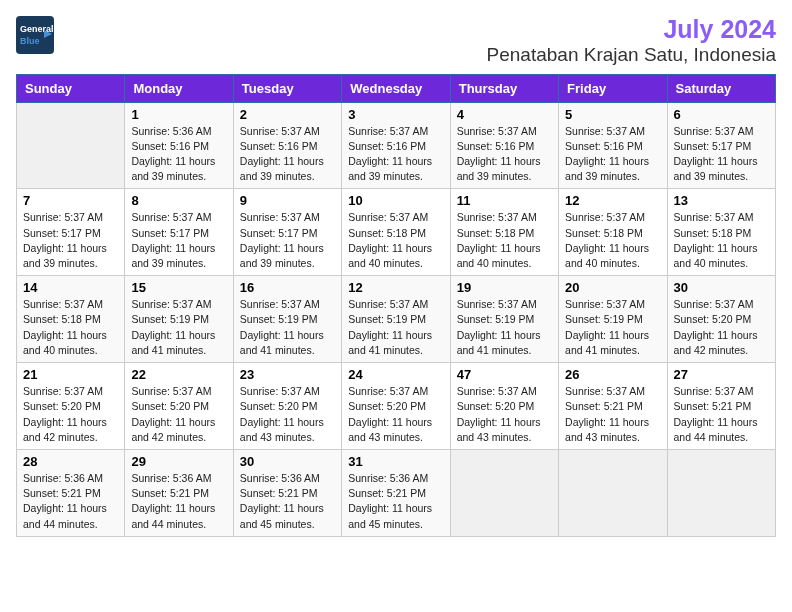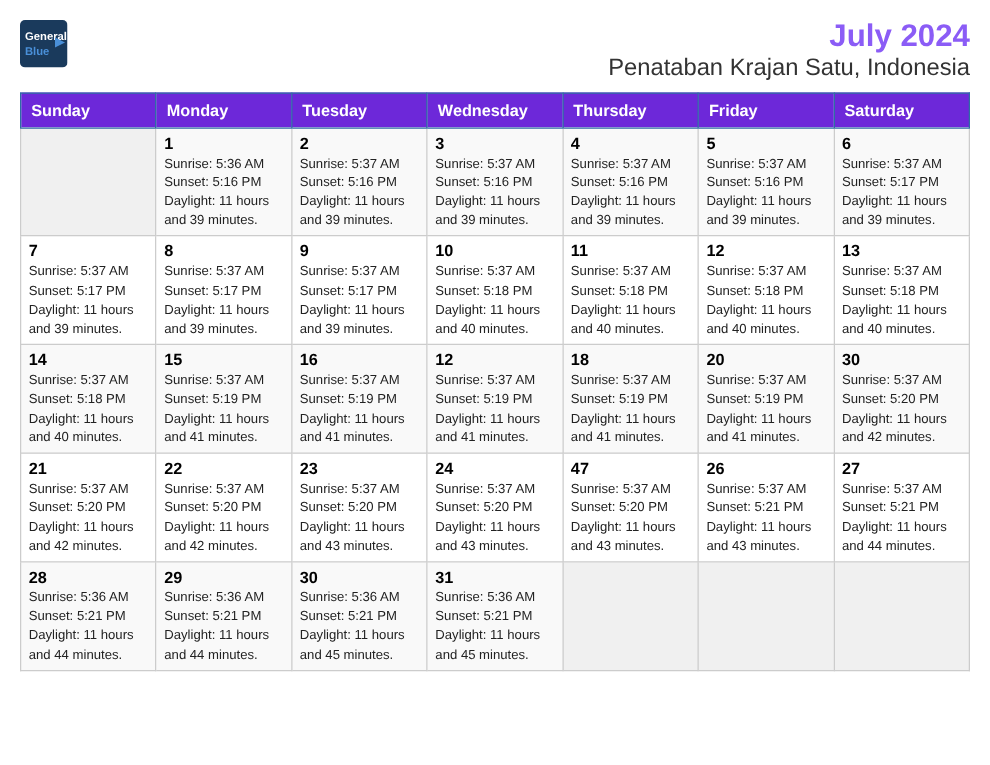--- a/index.html
+++ b/index.html
@@ -175,21 +175,21 @@
         </td>
         <td>
           <span class="day-num">16</span>
           <div class="day-info">Sunrise: 5:37 AM<br>Sunset: 5:19 PM<br>Daylight: 11 hours<br>and 41 minutes.</div>
         </td>
         <td>
           <span class="day-num">12</span>
           <div class="day-info">Sunrise: 5:37 AM<br>Sunset: 5:19 PM<br>Daylight: 11 hours<br>and 41 minutes.</div>
         </td>
         <td>
-          <span class="day-num">18</span>
+          <span class="day-num">19</span>
           <div class="day-info">Sunrise: 5:37 AM<br>Sunset: 5:19 PM<br>Daylight: 11 hours<br>and 41 minutes.</div>
         </td>
         <td>
           <span class="day-num">20</span>
           <div class="day-info">Sunrise: 5:37 AM<br>Sunset: 5:19 PM<br>Daylight: 11 hours<br>and 41 minutes.</div>
         </td>
         <td>
           <span class="day-num">30</span>
           <div class="day-info">Sunrise: 5:37 AM<br>Sunset: 5:20 PM<br>Daylight: 11 hours<br>and 42 minutes.</div>
         </td>

